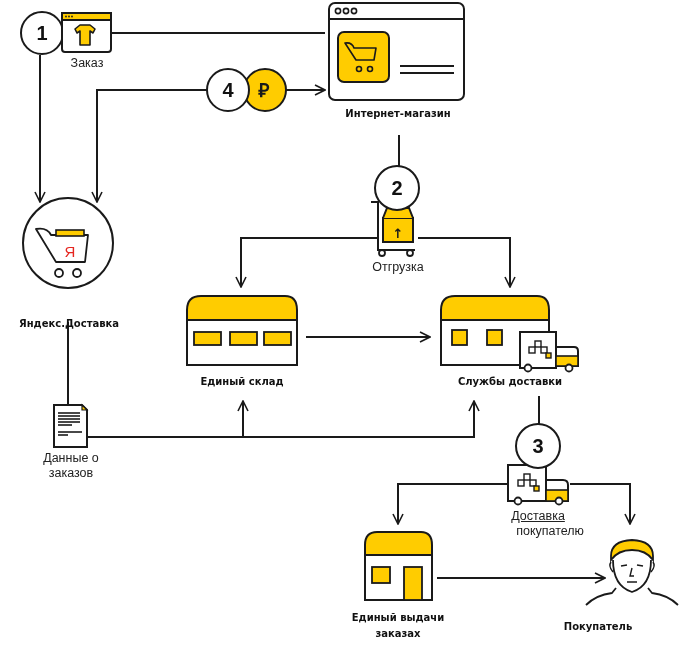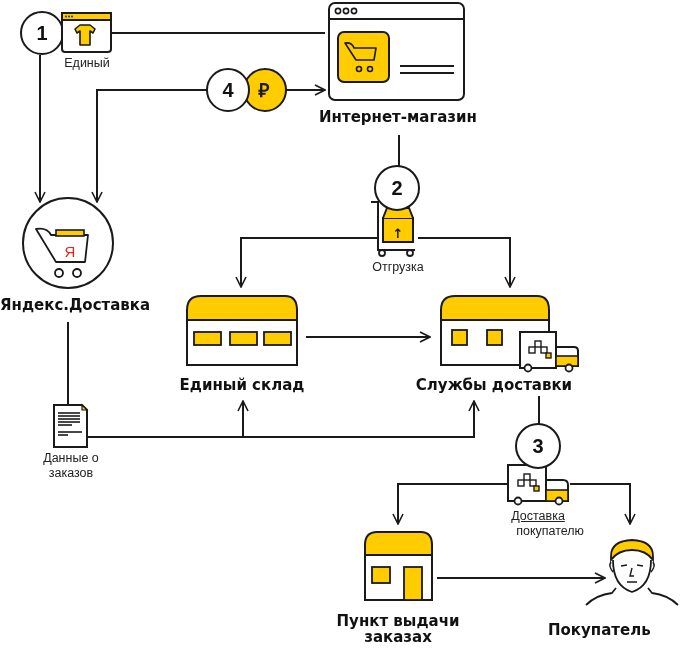--- a/index.html
+++ b/index.html
@@ -1,19 +1,19 @@
 <!DOCTYPE html>
 <html><head>
 <meta charset="utf-8">
 <style>
   html,body{margin:0;padding:0;background:#ffffff;}
   body{width:680px;height:653px;position:relative;overflow:hidden;font-family:"DejaVu Sans",sans-serif;}
   svg{position:absolute;left:0;top:0;}
   .lbl{position:absolute;text-align:center;color:#111;white-space:nowrap;}
-  .lbl.bold{font-family:"DejaVu Sans",sans-serif;font-weight:bold;font-size:15px;}
+  .lbl.bold{font-family:"DejaVu Sans",sans-serif;font-weight:bold;font-size:10px;}
   .lbl.reg{font-family:"Liberation Sans",sans-serif;font-size:12.5px;line-height:15px;color:#222;}
   .num{font-family:"Liberation Sans",sans-serif;font-weight:bold;font-size:20px;}
 </style>
 </head>
 <body>
 
 <svg width="680" height="653" viewBox="0 0 680 653">
   <defs>
     <marker id="arr" viewBox="0 0 12 12" refX="11" refY="6" markerWidth="12" markerHeight="12" markerUnits="userSpaceOnUse" orient="auto">
       <path d="M1,1 L11,6 L1,11" fill="none" stroke="#1a1a1a" stroke-width="1.6"></path>
@@ -161,25 +161,25 @@
     <path d="M611,556 Q611,541 632,540 Q653,541 653,556 L653,560 Q646,550 632,550 Q618,550 611,560 Z" fill="#FFCC00" stroke="#1a1a1a" stroke-width="1.8"></path>
     <path d="M613,560 Q613,586 632,592 Q651,586 651,560" fill="none" stroke="#1a1a1a" stroke-width="1.8"></path>
     <path d="M611,562 Q608,566 613,572 M653,562 Q656,566 651,572" fill="none" stroke="#1a1a1a" stroke-width="1.5"></path>
     <line x1="621" y1="566" x2="627" y2="565" stroke="#1a1a1a" stroke-width="1.5"></line>
     <line x1="637" y1="565" x2="643" y2="566" stroke="#1a1a1a" stroke-width="1.5"></line>
     <path d="M632,568 L630,576 L634,576" fill="none" stroke="#1a1a1a" stroke-width="1.4"></path>
     <line x1="627" y1="582" x2="637" y2="582" stroke="#1a1a1a" stroke-width="1.5"></line>
   </g>
 </svg>
 
-<div class="lbl reg" style="left:60px;top:56px;width:54px;">Единый</div>
+<div class="lbl reg" style="left:60px;top:56px;width:54px;">Заказ</div>
 <div class="lbl bold" style="left:318px;top:108px;width:160px;">Интернет-магазин</div>
-<div class="lbl bold" style="left:0px;top:296px;width:138px;">Яндекс.Доставка</div>
+<div class="lbl bold" style="left:0px;top:318px;width:138px;">Яндекс.Доставка</div>
 <div class="lbl reg" style="left:360px;top:260px;width:76px;">Отгрузка</div>
 <div class="lbl bold" style="left:172px;top:376px;width:140px;">Единый склад</div>
-<div class="lbl bold" style="left:414px;top:376px;width:160px;">Службы доставки</div>
+<div class="lbl bold" style="left:430px;top:376px;width:160px;">Службы доставки</div>
 <div class="lbl reg" style="left:26px;top:451px;width:90px;">Данные о</div>
 <div class="lbl reg" style="left:26px;top:466px;width:90px;">заказов</div>
 <div class="lbl reg" style="left:492px;top:509px;width:92px;text-decoration:underline;">Доставка</div>
 <div class="lbl reg" style="left:492px;top:524px;width:92px;text-align:right;">покупателю</div>
-<div class="lbl bold" style="left:336px;top:612px;width:124px;">Пункт выдачи</div>
+<div class="lbl bold" style="left:336px;top:612px;width:124px;">Единый выдачи</div>
 <div class="lbl bold" style="left:336px;top:628px;width:124px;">заказах</div>
 <div class="lbl bold" style="left:548px;top:621px;width:100px;">Покупатель</div>
 
 </body></html>

